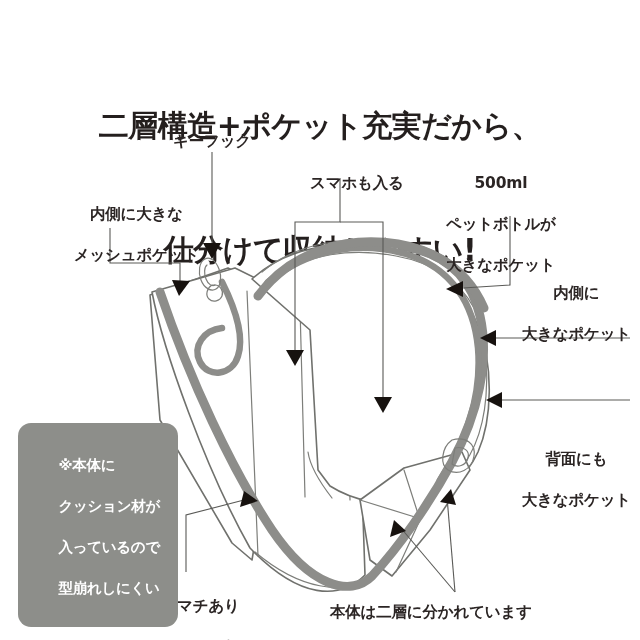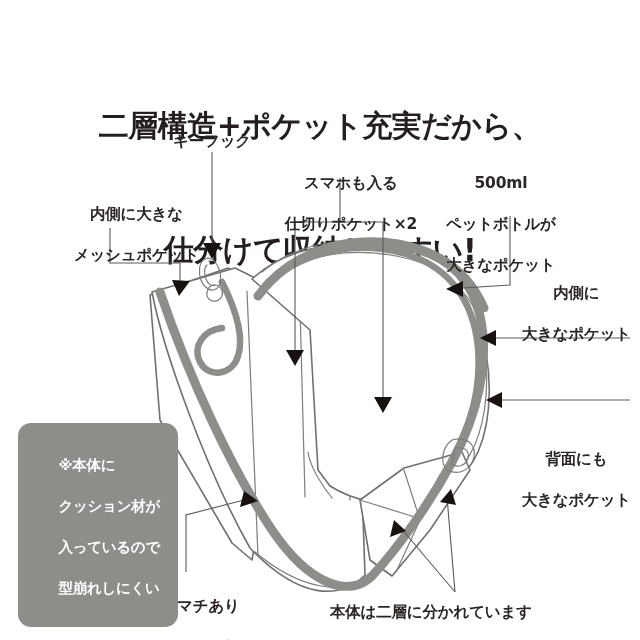--- a/index.html
+++ b/index.html
@@ -181,23 +181,22 @@
     </g>
   </svg>
 
   <div class="lbl c" style="left:142px;top:131px;width:140px;">キーフック</div>
 
   <div class="lbl c" style="left:46px;top:183px;width:160px;">
     <span>内側に大きな</span><br>
     <span>メッシュポケット</span>
   </div>
 
-  <div class="lbl c" style="left:258px;top:152px;width:165px;">
+  <div class="lbl c" style="left:264px;top:152px;width:165px;">
     <span>スマホも入る</span><br>
-    <span>仕切りポケット×2</span>
   </div>
 
   <div class="lbl c" style="left:413px;top:152px;width:155px;">
     <span>500ml</span><br>
     <span>ペットボトルが</span><br>
     <span>大きなポケット</span>
   </div>
 
   <div class="lbl c" style="left:495px;top:262px;width:142px;">
     <span>内側に</span><br>

